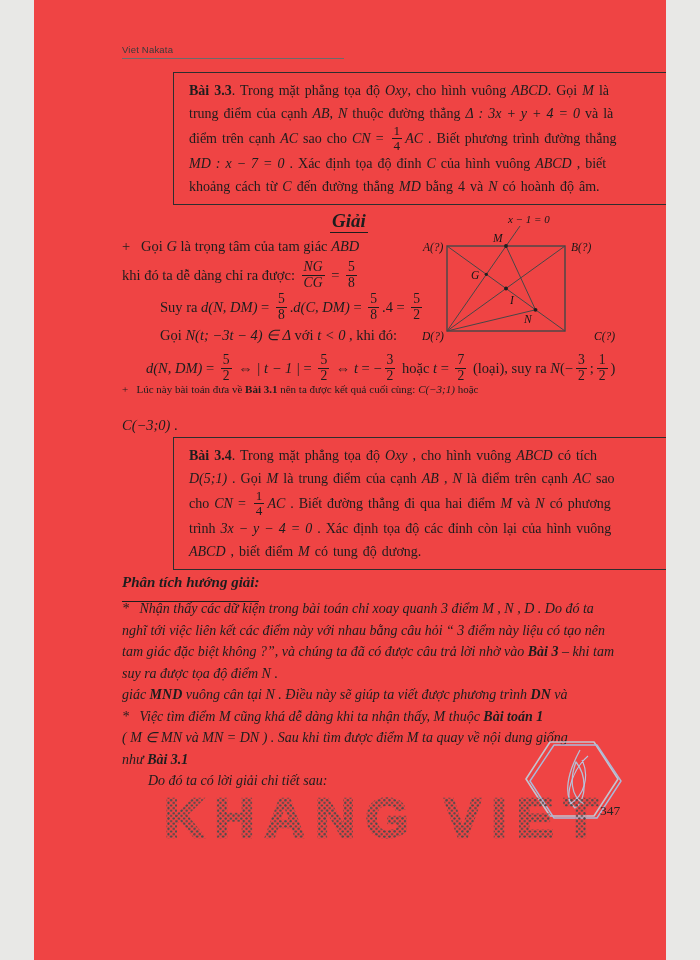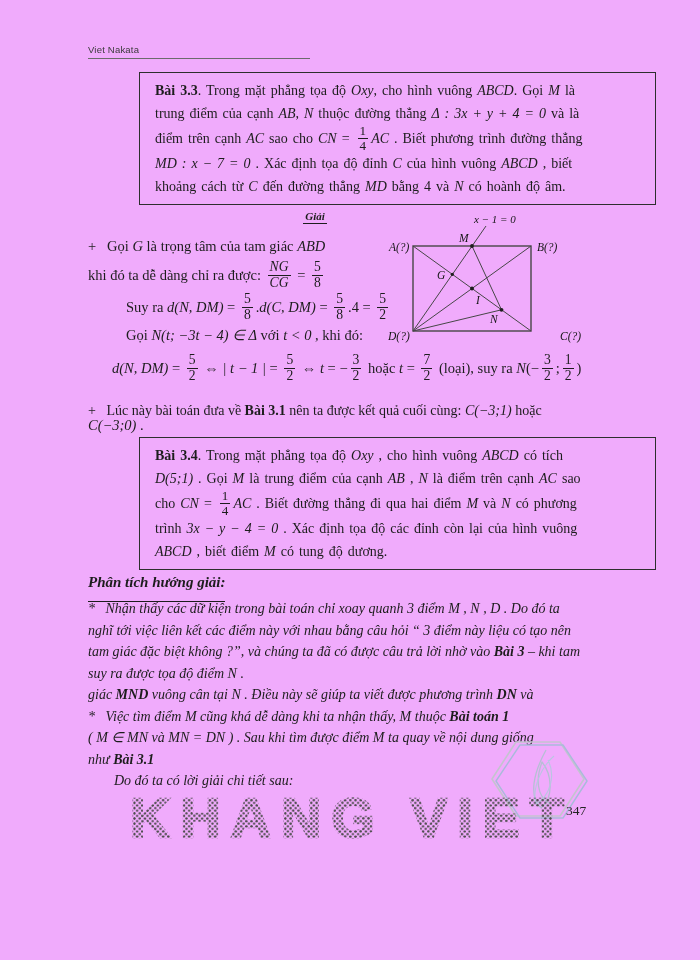--- a/index.html
+++ b/index.html
@@ -1,16 +1,16 @@
 <!DOCTYPE html>
 <html><head>
 <meta charset="utf-8">
 <style>
   html,body{margin:0;padding:0;background:#e8e8e6;}
-  .page{position:relative;width:700px;height:960px;margin:0 auto;background:#f0abfc;
+  .page{position:relative;width:632px;height:960px;margin:0 auto;background:#ef4444;
         font-family:"Liberation Serif",serif;color:#1d1d1d;overflow:hidden;}
   .abs{position:absolute;}
   
   .author{left:88px;top:44px;width:222px;font-family:"Liberation Sans",sans-serif;
           font-size:9.5px;color:#3a3a3a;border-bottom:1px solid #6b6b6b;padding-bottom:3px;letter-spacing:.2px;}
   
   .box{left:95px;width:517px;border:1.3px solid #2e2e2e;padding:6px 13px 6px 15px;
        font-size:14px;word-spacing:1.5px;box-sizing:border-box;background:transparent;margin-left:44px;}
   .box33{top:72px;}
   .box34{top:437px;}
@@ -18,29 +18,29 @@
   .bl.tall{height:27px;line-height:27px;}
   
   .b{font-weight:bold;}
   .i{font-style:italic;}
   
   .frac{display:inline-flex;flex-direction:column;align-items:center;vertical-align:middle;
         margin:0 3px;line-height:1.08;font-size:.94em;position:relative;top:-1px;}
   .fnum{border-bottom:1.1px solid #1d1d1d;padding:0 2px;}
   .fden{padding:0 2px;}
   
-  .giai{left:95px;top:210px;width:440px;text-align:center;font-size:11px;}
+  .giai{left:95px;top:210px;width:440px;text-align:center;font-size:19px;}
   .giai .ul{font-weight:bold;font-style:italic;border-bottom:1.2px solid #1d1d1d;padding:0 2px 1px;}
   
   .sol{left:88px;top:234px;width:315px;font-size:14.5px;}
   .sl{height:25px;line-height:25px;white-space:nowrap;}
   .sl.tall{height:32px;line-height:32px;}
   .ind{padding-left:38px;}
   .mathline{left:112px;top:350px;width:508px;font-size:14.5px;height:36px;line-height:36px;white-space:nowrap;}
-  .concl1{left:88px;top:400px;width:524px;font-size:14px;height:21px;line-height:21px;white-space:nowrap;}
+  .concl1{left:88px;top:379px;width:524px;font-size:11px;height:21px;line-height:21px;white-space:nowrap;}
   .concl2{left:88px;top:415px;font-size:14.5px;height:21px;line-height:21px;white-space:nowrap;}
   
   .ah{left:88px;top:574px;font-size:15px;}
   .ah .ul{font-weight:bold;font-style:italic;border-bottom:1.2px solid #1d1d1d;padding-bottom:11px;}
   .analysis{left:88px;top:598px;width:534px;font-size:14px;font-style:italic;}
   .al{height:21.5px;line-height:21.5px;white-space:nowrap;}
   .al.indent{padding-left:26px;}
   
   .diagram{left:388px;top:209px;}
   svg{font-family:"Liberation Serif",serif;}

